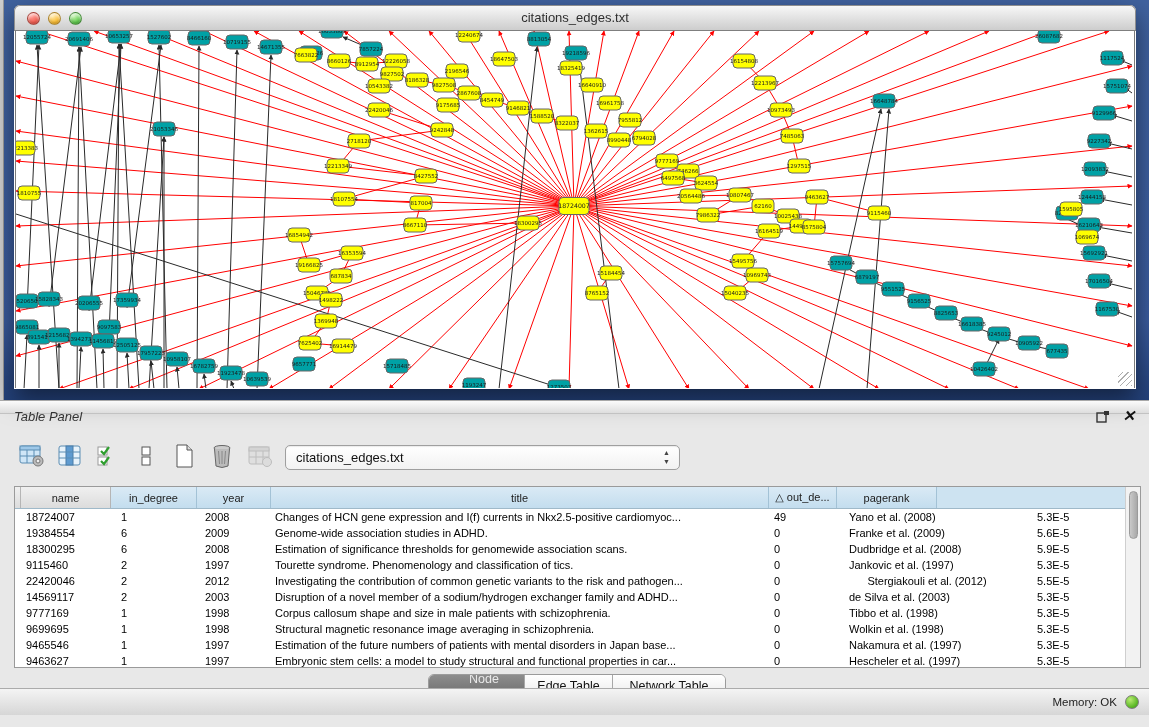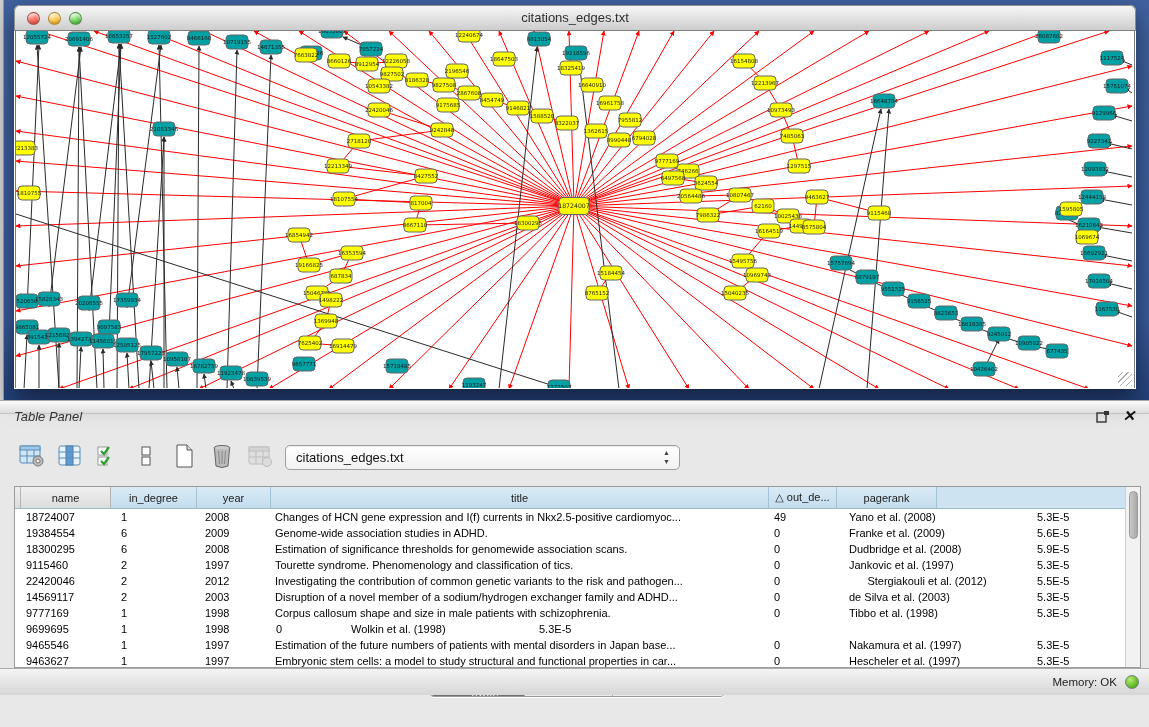--- a/index.html
+++ b/index.html
@@ -59,21 +59,21 @@
   .vthumb { position:absolute; left:3px; top:4px; width:9px; height:48px; border-radius:5px;
     background:linear-gradient(90deg,#c9c9c9,#a8a8a8); border:1px solid #9a9a9a; }
   
   .tabs { position:absolute; left:428px; top:674px; display:flex; height:23px;
     border:1px solid #9b9b9b; border-radius:6px; overflow:hidden; background:#fff; box-shadow:0 1px 0 rgba(255,255,255,.8); }
   .tab { font-size:12.5px; display:flex; align-items:center; justify-content:center;
     background:linear-gradient(#ffffff,#ebebeb); color:#111; border-right:1px solid #a8a8a8; }
   .tab:last-child { border-right:none; }
   .tab.selected { background:linear-gradient(#8d8d8d,#6e6e6e); color:#e9e9e9;padding-left:40px; }
   
-  .statusbar { position:absolute; left:0; top:668px; width:1149px; height:27px;
+  .statusbar { position:absolute; left:0; top:688px; width:1149px; height:27px;
     background:linear-gradient(#f4f4f4,#d6d6d6); border-top:1px solid #ababab; }
   .mem-label { position:absolute; right:32px; top:7px; font-size:11.5px; color:#222; }
   .mem-dot { position:absolute; right:10px; top:6px; width:14px; height:14px; border-radius:50%;
     border:1px solid #7c7c7c; background:radial-gradient(circle at 35% 30%, #b8ec71, #5cb827 65%, #3f8f18); }
 </style>
 </head>
 <body>
 
 <div class="desktop"></div>
 <div class="left-sliver"></div>
@@ -685,20 +685,21 @@
         <div class="td" style="width: 498px; padding-left: 4px;">Corpus callosum shape and size in male patients with schizophrenia.</div>
         <div class="td" style="width: 68px; padding-left: 5px;">0</div>
         <div class="td" style="width: 168px; padding-left: 12px;">Tibbo et al. (1998)</div>
         <div class="td" style="width: 100px; padding-left: 32px;">5.3E-5</div>
       </div>
       <div class="trow">
         <div class="td" style="width: 6px;"></div>
         <div class="td" style="width: 90px; padding-left: 5px;">9699695</div>
         <div class="td" style="width: 86px; padding-left: 10px;">1</div>
         <div class="td" style="width: 74px; padding-left: 8px;">1998</div>
+        <div class="td" style="width: 498px; padding-left: 4px;">Structural magnetic resonance image averaging in schizophrenia.</div>
         <div class="td" style="width: 68px; padding-left: 5px;">0</div>
         <div class="td" style="width: 168px; padding-left: 12px;">Wolkin et al. (1998)</div>
         <div class="td" style="width: 100px; padding-left: 32px;">5.3E-5</div>
       </div>
       <div class="trow">
         <div class="td" style="width: 6px;"></div>
         <div class="td" style="width: 90px; padding-left: 5px;">9465546</div>
         <div class="td" style="width: 86px; padding-left: 10px;">1</div>
         <div class="td" style="width: 74px; padding-left: 8px;">1997</div>
         <div class="td" style="width: 498px; padding-left: 4px;">Estimation of the future numbers of patients with mental disorders in Japan base...</div>

